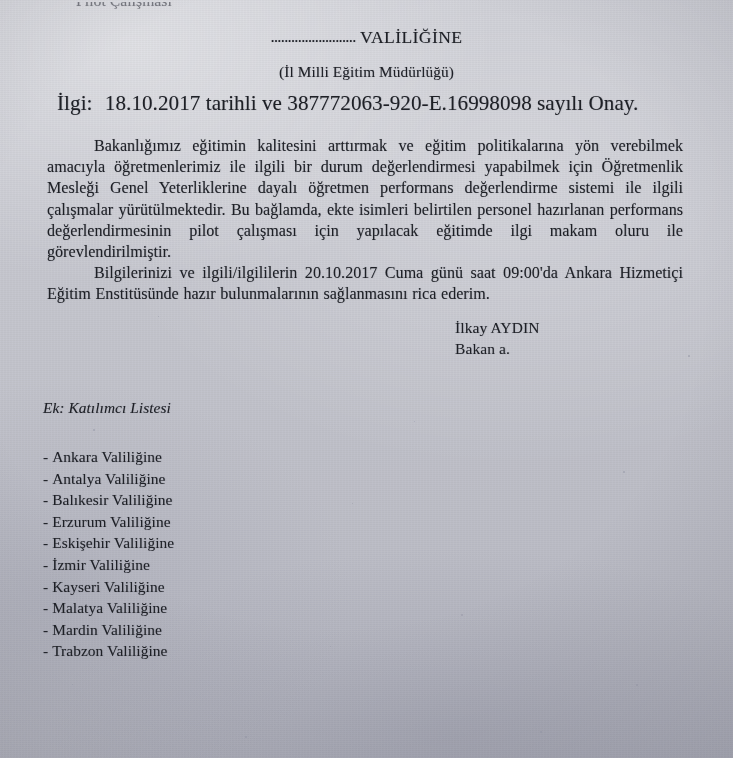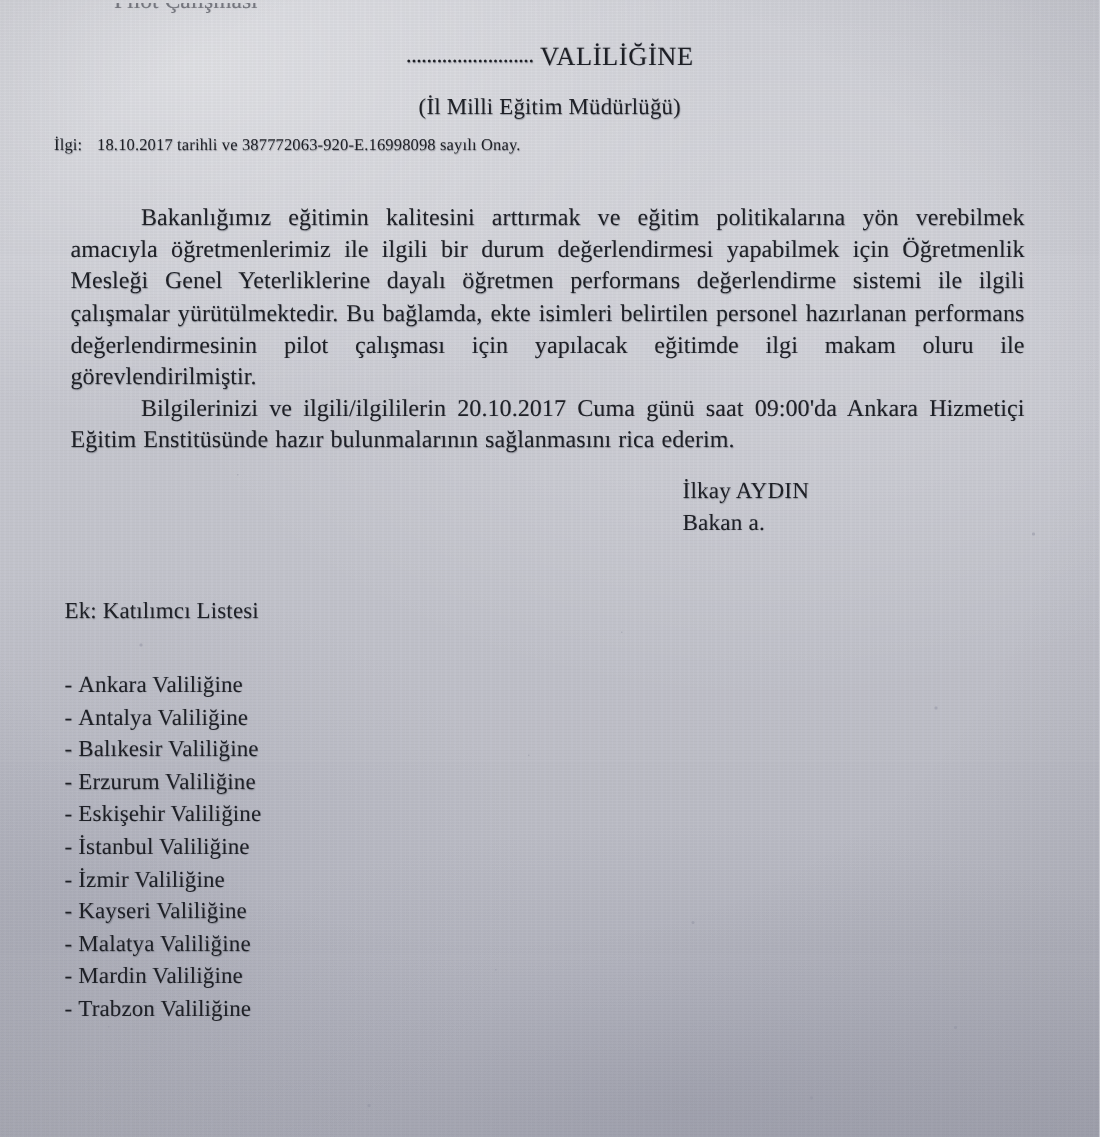--- a/index.html
+++ b/index.html
@@ -95,23 +95,23 @@
   }
   #addressee .line2 {
     font-size: 15.2px;
     margin-top: 15px;
     letter-spacing: .15px;
   }
 
   
   #reference {
     position: absolute;
-    left: 36px;
+    left: 57px;
     top: 91px;
-    font-size: 11px;
+    font-size: 21px;
     letter-spacing: .1px;
     white-space: nowrap;
   }
   #reference .lbl { margin-right: 7px; }
 
   
   .para {
     position: absolute;
     left: 47px;
     width: 636px;
@@ -136,20 +136,21 @@
     letter-spacing: .15px;
   }
 
   
   #attachment {
     position: absolute;
     left: 43px;
     top: 399px;
     font-size: 15.3px;
     letter-spacing: .1px;
+    font-style: italic;
   }
 
   
   #distribution {
     position: absolute;
     left: 43px;
     top: 446px;
     font-size: 15.6px;
   }
   #distribution .dist-title {
@@ -210,21 +211,20 @@
 
     <div id="attachment" class="ink">Ek: Katılımcı Listesi</div>
 
     <div id="distribution">
       <ul id="dist-list">
           <li class="ink"><span class="dash">-</span><span>Ankara Valiliğine</span></li>
           <li class="ink"><span class="dash">-</span><span>Antalya Valiliğine</span></li>
           <li class="ink"><span class="dash">-</span><span>Balıkesir Valiliğine</span></li>
           <li class="ink"><span class="dash">-</span><span>Erzurum Valiliğine</span></li>
           <li class="ink"><span class="dash">-</span><span>Eskişehir Valiliğine</span></li>
-          <li class="ink"><span class="dash">-</span><span>İstanbul Valiliğine</span></li>
           <li class="ink"><span class="dash">-</span><span>İzmir Valiliğine</span></li>
           <li class="ink"><span class="dash">-</span><span>Kayseri Valiliğine</span></li>
           <li class="ink"><span class="dash">-</span><span>Malatya Valiliğine</span></li>
           <li class="ink"><span class="dash">-</span><span>Mardin Valiliğine</span></li>
           <li class="ink"><span class="dash">-</span><span>Trabzon Valiliğine</span></li>
         </ul>
     </div>
 
   </div>
 

